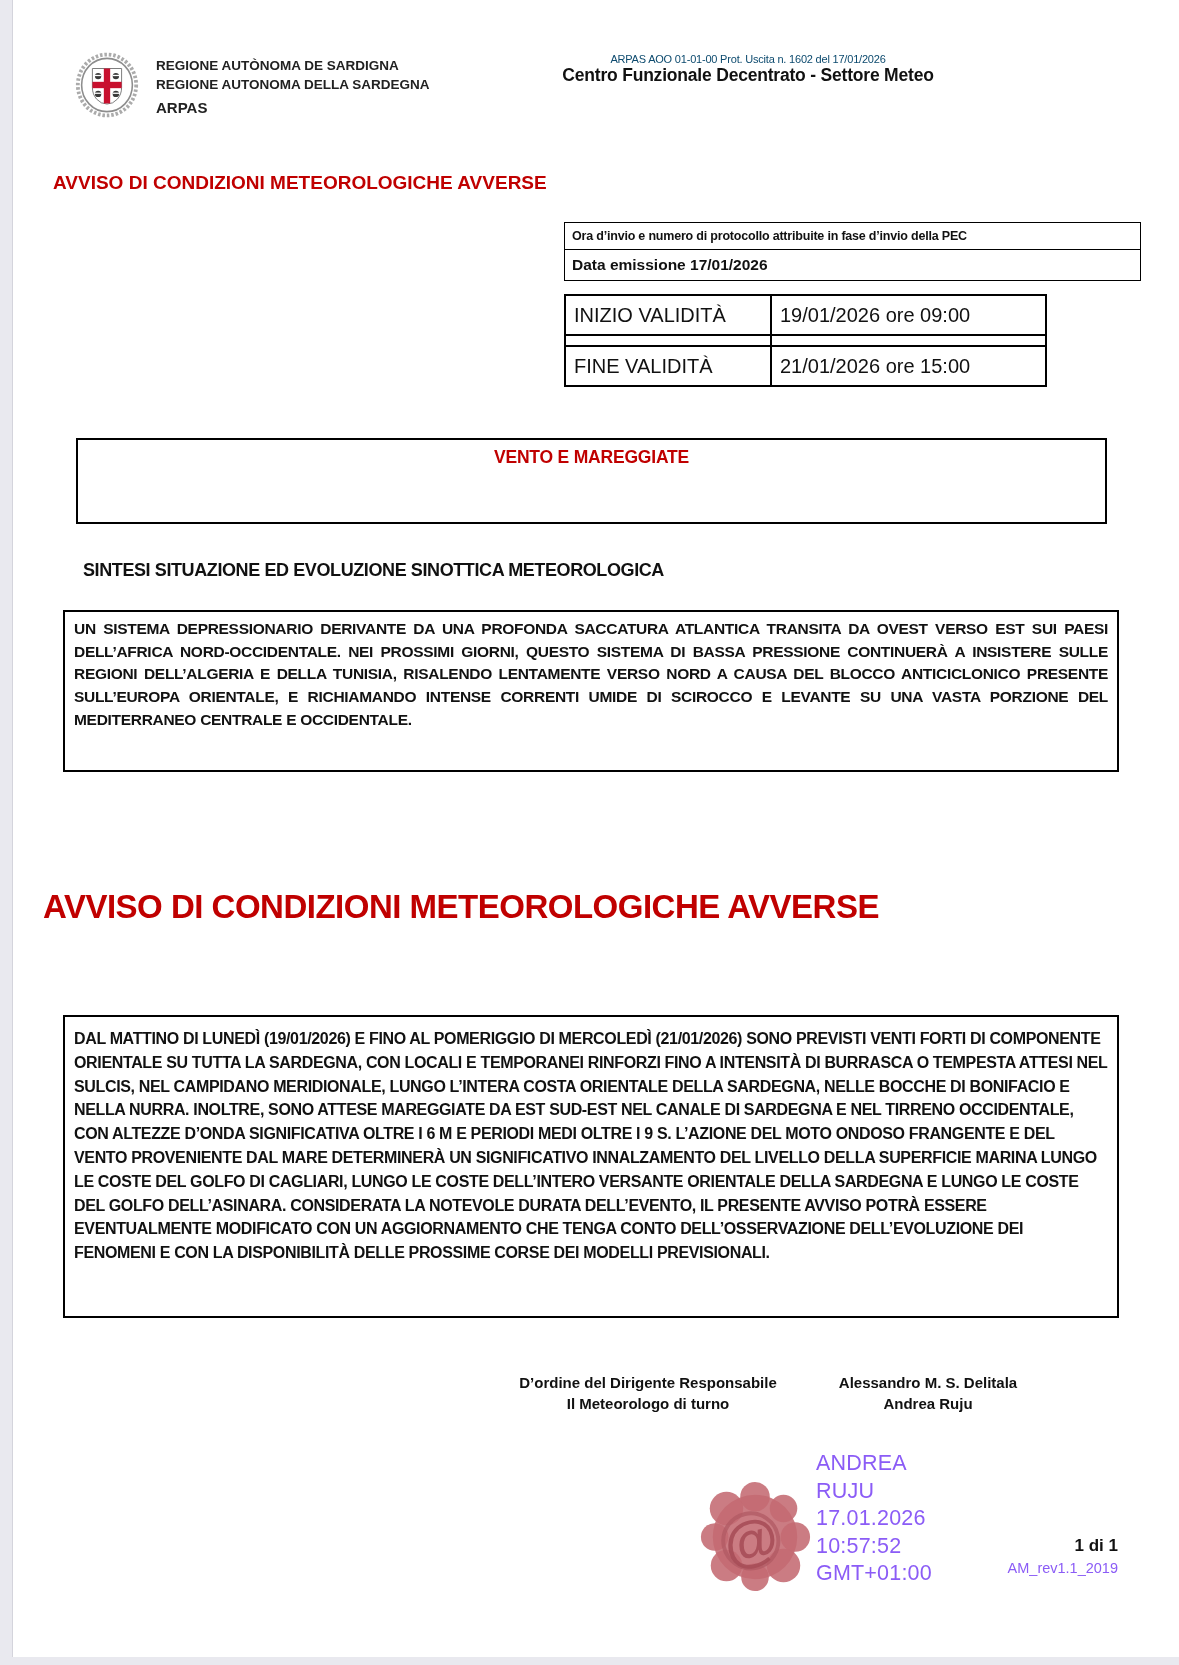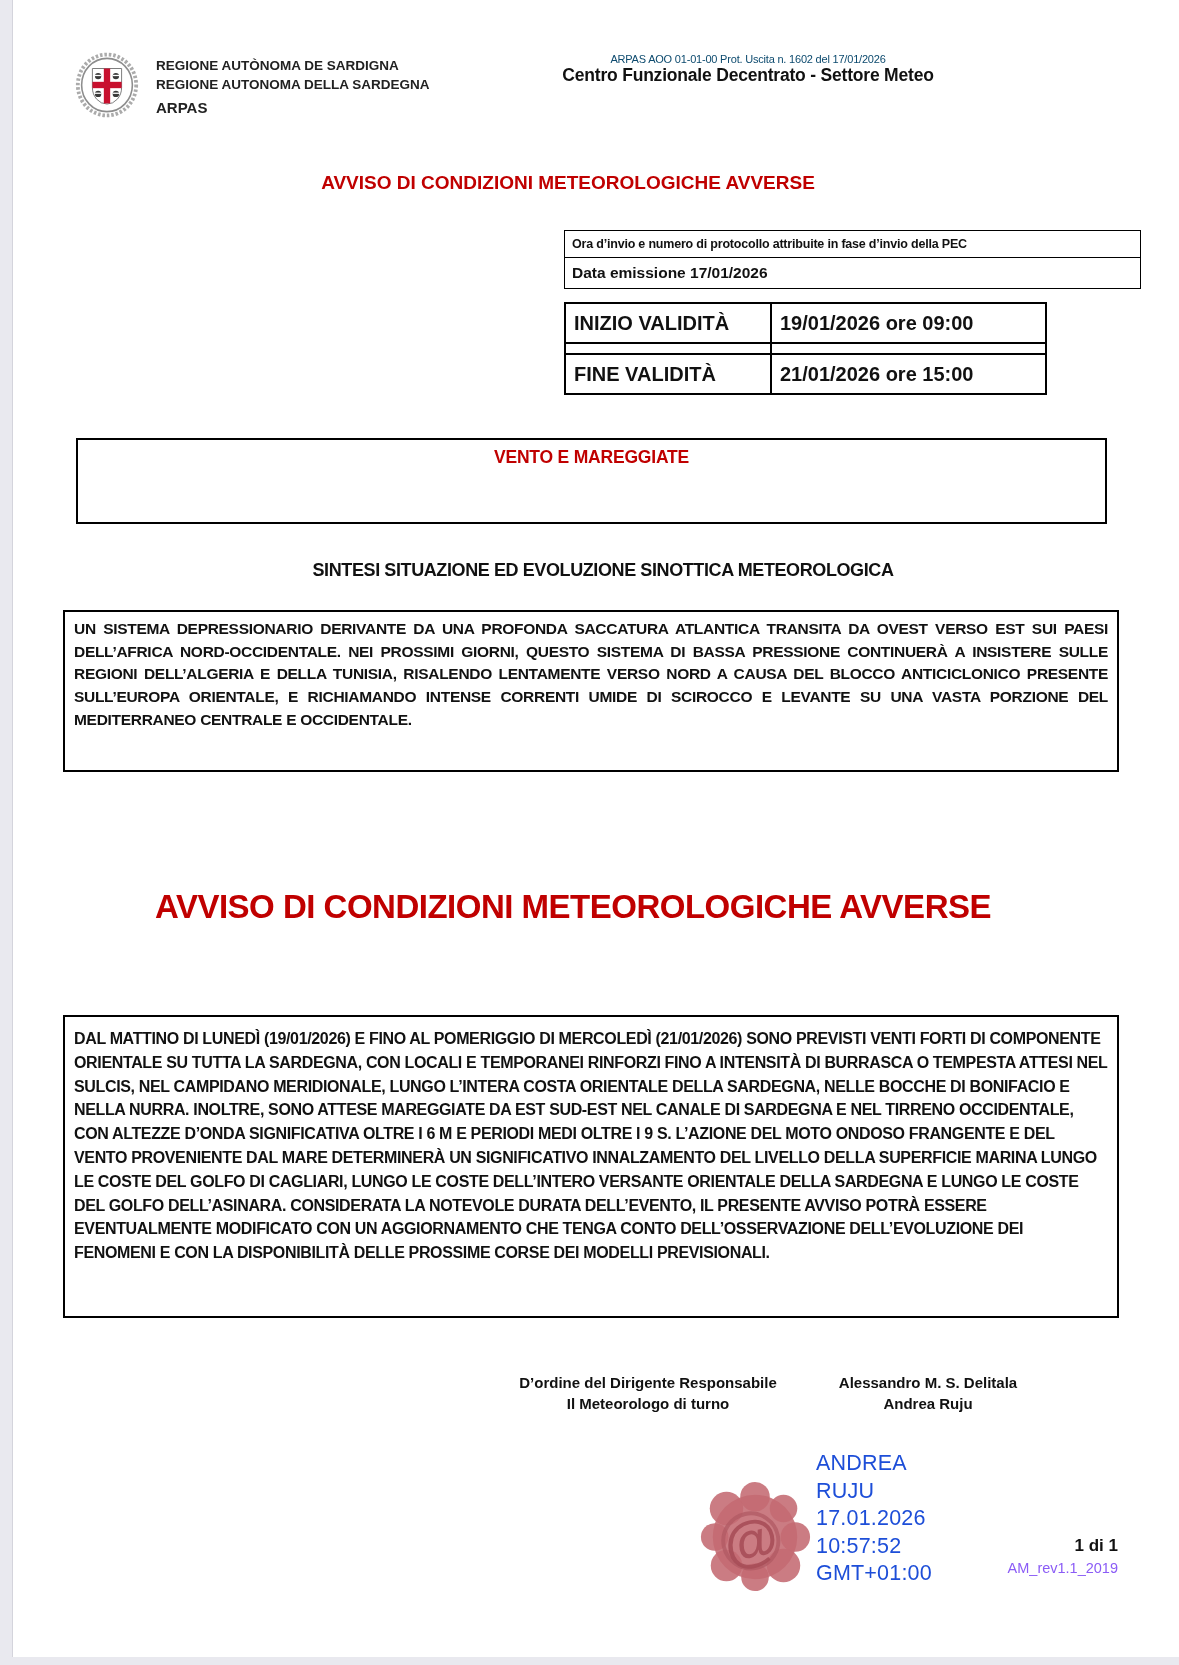--- a/index.html
+++ b/index.html
@@ -12,39 +12,39 @@
   }
   .page{
     position:absolute;left:12px;top:0;width:1167px;height:1657px;
     background:#ffffff;
     border-left:1px solid #d4d4dc;
   }
   .abs{position:absolute;}
   .bold{font-weight:bold;}
   .cond{letter-spacing:-0.4px;}
   .red{color:#c00000;}
-  .center{text-align:center;}
+  .center{text-align:left;}
 
   
   .org-block{left:143px;top:56px;font-size:13.5px;font-weight:bold;line-height:19px;color:#222;}
   .org-arpas{font-size:15px;margin-top:4px;}
   .hdr-right{left:470px;top:53px;width:530px;text-align:center;}
   .hdr-proto{font-size:11px;color:#0c4a6e;letter-spacing:-0.2px;}
   .hdr-dept{font-size:17.5px;font-weight:bold;letter-spacing:-0.2px;}
 
   .title-small{left:40px;top:172px;width:1030px;font-size:19px;}
 
   
-  .meta{left:551px;top:222px;width:577px;margin-top:8px;}
+  .meta{left:551px;top:222px;width:577px;}
   .meta-pec{border:1px solid #000;border-bottom:none;height:26px;line-height:26px;
             font-size:12.5px;font-weight:bold;padding-left:7px;letter-spacing:-0.2px;}
   .meta-data{border:1px solid #000;height:30px;line-height:30px;
              font-size:15.5px;font-weight:bold;padding-left:7px;}
   .vtable{margin-top:13px;border-collapse:collapse;width:483px;}
-  .vtable td{border:2px solid #000;font-weight:bold;padding:0 0 0 8px;}
+  .vtable td{border:2px solid #000;font-weight:normal;padding:0 0 0 8px;}
   .vtable .lbl{width:196px;font-size:20px;height:38px;}
   .vtable .val{font-size:20px;}
   .vtable .spacer td{height:9px;padding:0;border-left:2px solid #000;border-right:2px solid #000;}
 
   
   .phen-box{left:63px;top:438px;width:1027px;height:82px;border:2px solid #000;text-align:center;}
   .phen-label{font-size:17.5px;font-weight:bold;margin-top:9px;letter-spacing:-0.2px;}
   .phen-value{font-size:17.5px;font-weight:bold;margin-top:7px;letter-spacing:-0.2px;}
 
   .sintesi-h{left:70px;top:560px;width:1040px;font-size:18px;}
@@ -63,21 +63,21 @@
              font-size:16px;font-weight:bold;line-height:23.8px;
              text-align:left;letter-spacing:-0.35px;overflow:hidden;}
 
   
   .sig-row{left:480px;top:1372px;width:560px;display:flex;}
   .sig-col1{width:310px;text-align:center;font-size:15px;font-weight:bold;line-height:21px;}
   .sig-col2{width:250px;text-align:center;font-size:15px;font-weight:bold;line-height:21px;}
 
   
   .stamp{left:683px;top:1478px;width:118px;height:118px;}
-  .sig-text{left:803px;top:1450px;width:260px;font-size:21.5px;line-height:27.5px;color:#1d4ed8;letter-spacing:0.2px;}
+  .sig-text{left:803px;top:1450px;width:260px;font-size:21.5px;line-height:27.5px;color:#8b5cf6;letter-spacing:0.2px;}
 
   .footer-box{left:960px;top:1536px;width:145px;text-align:right;}
   .footer-page{font-size:17px;font-weight:bold;}
   .footer-code{font-size:14.5px;margin-top:4px;color:#8b5cf6;}
 
   .bottom-strip{position:absolute;left:0;bottom:0;width:100%;height:8px;background:#e9e9ef;}
 </style>
 </head>
 <body>
 

